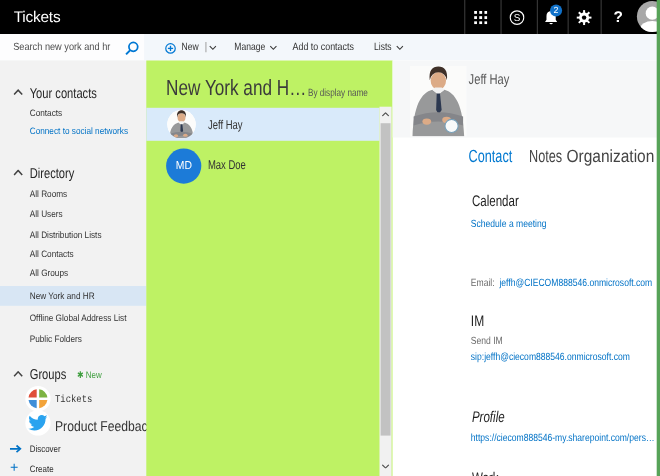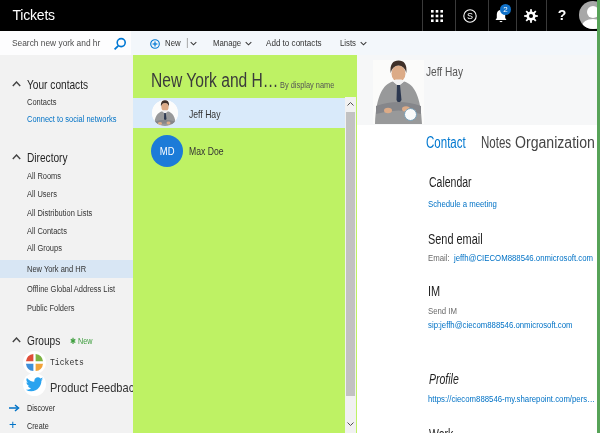--- a/index.html
+++ b/index.html
@@ -219,21 +219,20 @@
     </div>
     <div class="abs" style="left:46.5px;top:53px;width:13px;height:13px;border-radius:50%;background:#f9fafa;border:1.6px solid #78a0b9;box-sizing:border-box;"></div>
     <div class="abs" style="left:69px;top:9px;font-size:13px;color:#575757;"><span class="sx s78">Jeff Hay</span></div>
 
     <div class="abs" style="left:69px;top:79px;font-size:16px;color:#0078d0;"><span class="sx s72">Contact</span></div>
     <div class="abs" style="left:124px;top:79px;font-size:16px;color:#444;"><span class="sx s72">Notes</span></div>
     <div class="abs" style="left:158px;top:79px;font-size:16px;color:#444;"><span class="sx s88">Organization</span></div>
 
     <div class="abs h2" style="left:72px;top:119px;"><span class="sx s75">Calendar</span></div>
     <div class="abs lnk" style="left:71px;top:143px;"><span class="sx s82">Schedule a meeting</span></div>
-    <div class="abs h2" style="left:71px;top:176px;"><span class="sx s78">Send email</span></div>
     <div class="abs" style="left:71px;top:196.5px;font-size:9.5px;color:#6a6a6a;"><span class="sx s82">Email:</span></div>
     <div class="abs lnk" style="left:97px;top:196.5px;"><span class="sx s82">jeffh@CIECOM888546.onmicrosoft.com</span></div>
     <div class="abs h2" style="left:71px;top:227.5px;"><span class="sx s78">IM</span></div>
     <div class="abs" style="left:71px;top:249.5px;font-size:9.5px;color:#6a6a6a;"><span class="sx s82">Send IM</span></div>
     <div class="abs lnk" style="left:71px;top:264px;"><span class="sx s82">sip:jeffh@ciecom888546.onmicrosoft.com</span></div>
     <div class="abs h2" style="left:72px;top:316px;font-style:italic;"><span class="sx s75">Profile</span></div>
     <div class="abs lnk" style="left:71px;top:337.5px;"><span class="sx s82">https://ciecom888546-my.sharepoint.com/pers…</span></div>
     <div class="abs h2" style="left:72px;top:371px;"><span class="sx s75">Work</span></div>
   </div>
 

